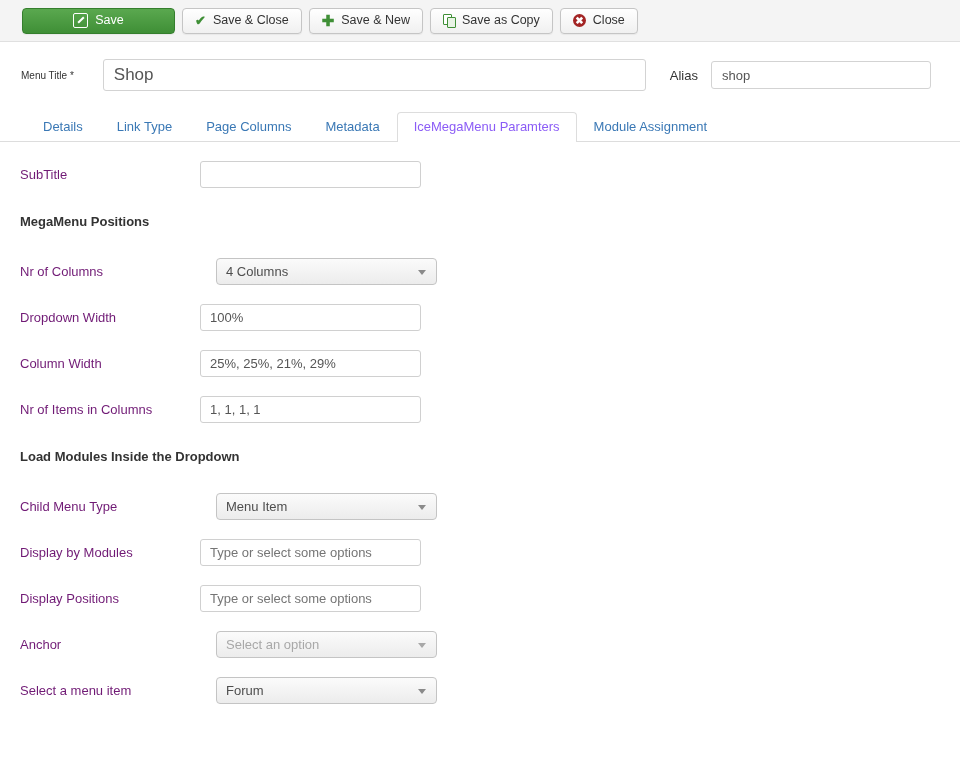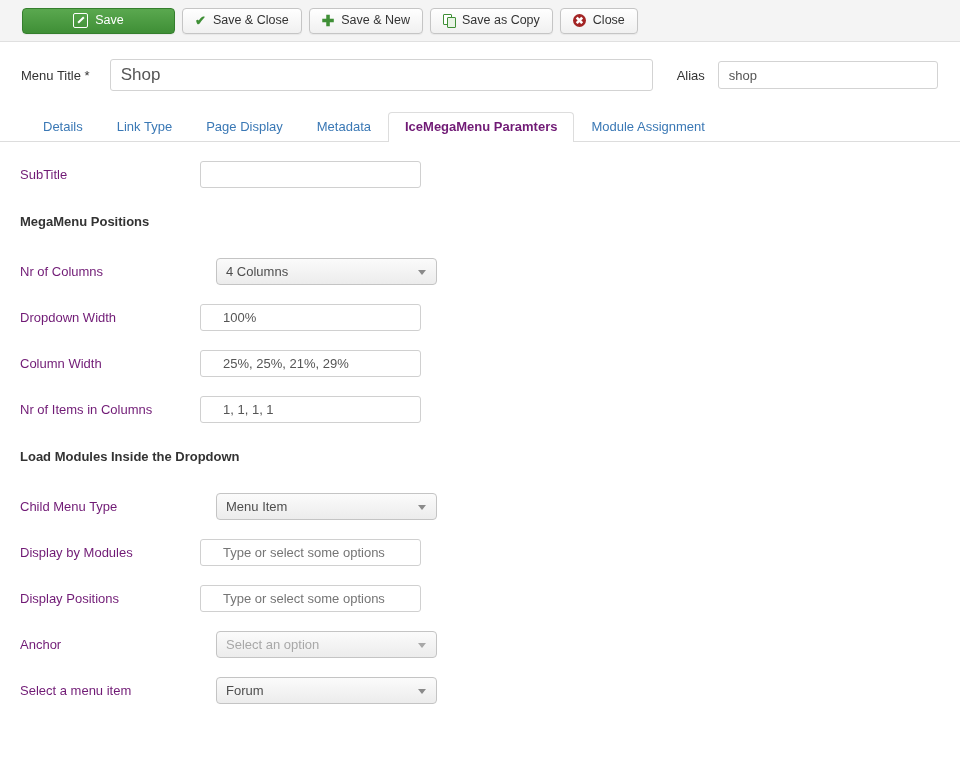--- a/index.html
+++ b/index.html
@@ -108,23 +108,23 @@
   }
 
   
   .title-row {
     display: flex;
     align-items: center;
     padding: 17px 0 0 21px;
     box-sizing: border-box;
   }
   .lbl-menu-title {
-    font-size: 13px;
+    font-size: 10px;
     color: #333333;
-    margin-right: 20px;
+    margin-right: 29px;
     white-space: nowrap;
   }
   .inp-title {
     width: 543px;
     height: 32px;
     box-sizing: border-box;
     border: 1px solid #d3d3d3;
     border-radius: 3px;
     padding: 0 10px;
     font-family: "Liberation Sans", sans-serif;
@@ -179,25 +179,24 @@
     border-radius: 4px 4px 0 0;
     background: transparent;
     line-height: 1;
     white-space: nowrap;
     position: relative;
     box-sizing: border-box;
   }
   .tab.active {
     background: #ffffff;
     border-color: #dddddd;
-    color: #701a75;
+    color: #8b5cf6;
     margin-bottom: -1px;
     padding-bottom: 9px;
     z-index: 3;
-    font-weight: bold;
   }
   .tabs-line {
     position: absolute;
     left: 0; right: 0;
     bottom: 0;
     height: 1px;
     background: #dddddd;
     z-index: 1;
   }
 
@@ -225,21 +224,21 @@
     box-sizing: border-box;
     font-family: "Liberation Sans", sans-serif;
     font-size: 13px;
     outline: none;
   }
   .text-input {
     border: 1px solid #d0d0d0;
     border-radius: 3px;
     background: #ffffff;
     color: #555555;
-    padding: 0 22px;
+    padding: 0 9px;
     line-height: 25px;
   }
   .text-input.placeholder { color: #9a9a9a; }
 
   .select {
     border: 1px solid #c4c4c4;
     border-radius: 4px;
     background: linear-gradient(to bottom, #fbfbfb 0%, #ececec 100%);
     color: #4e4e4e;
     padding: 0 9px;
@@ -318,21 +317,21 @@
 
 <div class="tabs-wrap">
   <div class="tabs">
     <div class="tab">
       <span>Details</span>
     </div>
     <div class="tab">
       <span>Link Type</span>
     </div>
     <div class="tab">
-      <span>Page Display</span>
+      <span>Page Columns</span>
     </div>
     <div class="tab">
       <span>Metadata</span>
     </div>
     <div class="tab active">
       <span>IceMegaMenu Paramters</span>
     </div>
     <div class="tab">
       <span>Module Assignment</span>
     </div>

